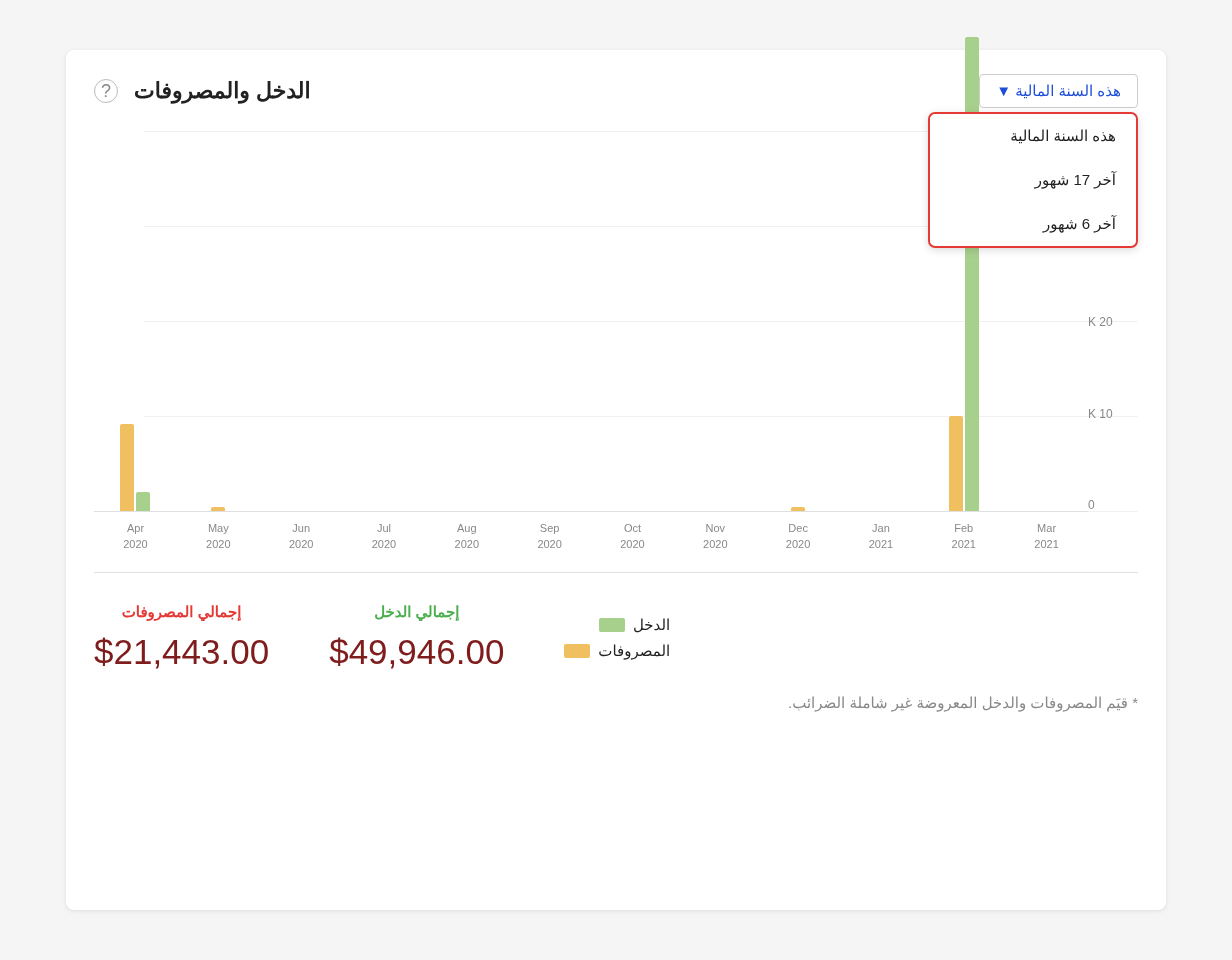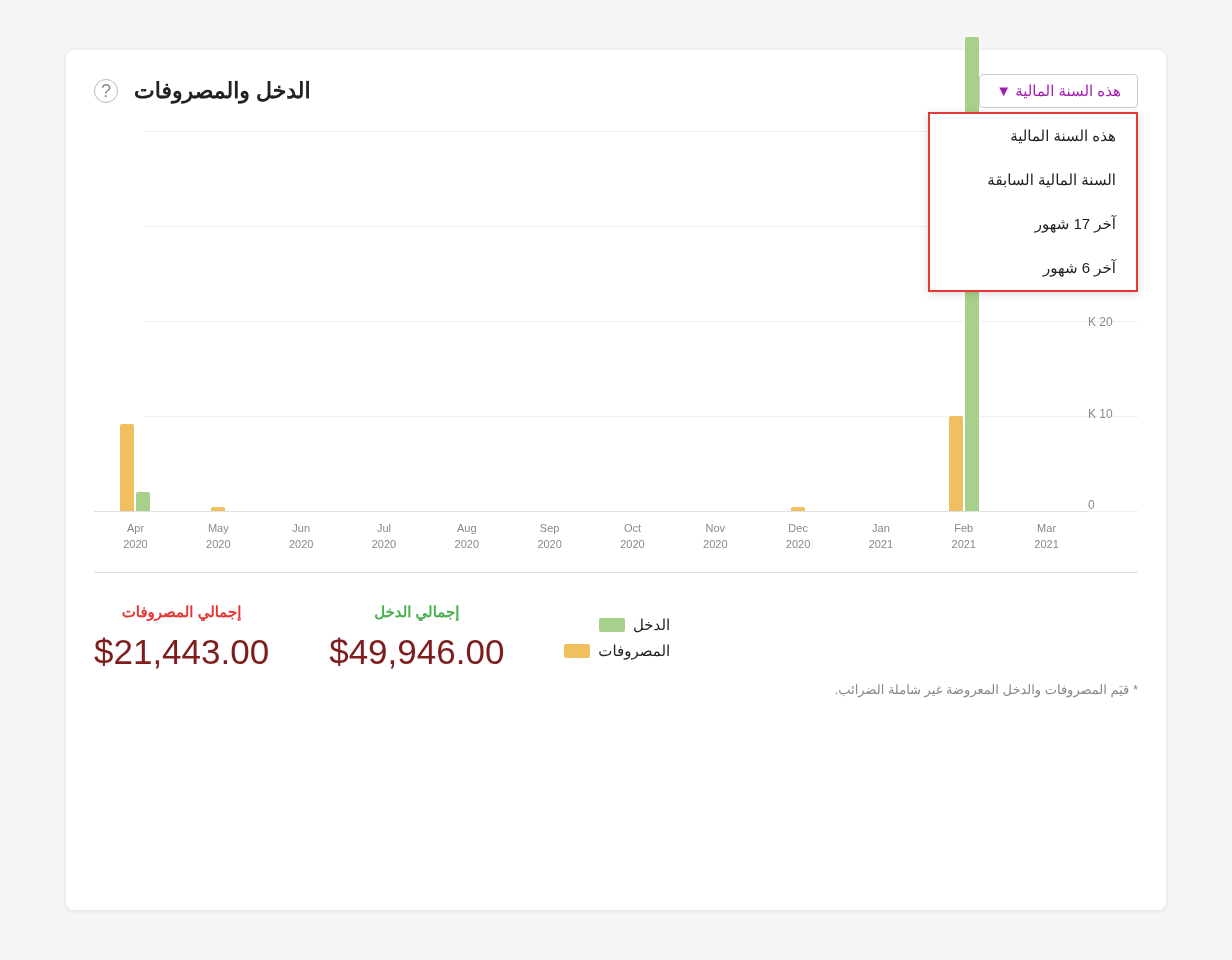--- a/index.html
+++ b/index.html
@@ -48,34 +48,34 @@
     .filter-dropdown-wrapper {
       position: relative;
     }
     .filter-btn {
       border: 1px solid #ccc;
       background: #fff;
       padding: 7px 16px;
       border-radius: 4px;
       font-size: 15px;
       cursor: pointer;
-      color: #a21caf;
+      color: #1d4ed8;
       display: flex;
       align-items: center;
       gap: 6px;
       font-family: Arial, sans-serif;
       margin-left: 43px;
     }
     .dropdown-menu {
       position: absolute;
       top: 38px;
       right: 0;
       background: #fff;
       border: 2px solid #e53935;
-      border-radius: 0;
+      border-radius: 7px;
       z-index: 10;
       min-width: 210px;
       box-shadow: 0 2px 8px rgba(0,0,0,0.15);
     }
     .dropdown-item {
       padding: 13px 20px;
       font-size: 15px;
       color: #222;
       cursor: pointer;
       text-align: right;
@@ -180,23 +180,24 @@
       font-weight: 600;
     }
     .total-label.income { color: #4caf50; }
     .total-label.expense { color: #e53935; }
     .total-value {
       font-size: 35px;
       font-weight: 400;
       color: #7f1d1d;
     }
     .footnote {
-      font-size: 13px;
+      font-size: 15px;
       color: #888;
       text-align: right;
+      margin-top: 12px;
     }
     .grid-lines {
       position: absolute;
       left: 50px;
       right: 0;
       top: 0;
       bottom: 40px;
       pointer-events: none;
     }
     .grid-line {
@@ -208,21 +209,20 @@
   </style>
 </head>
 <body>
 
 <div class="card">
   <div class="header-row">
     <div class="filter-dropdown-wrapper">
       <button class="filter-btn">هذه السنة المالية ▼</button>
       <div class="dropdown-menu">
         <div class="dropdown-item">هذه السنة المالية</div>
-        <div class="dropdown-item">السنة المالية السابقة</div>
         <div class="dropdown-item">آخر 17 شهور</div>
         <div class="dropdown-item">آخر 6 شهور</div>
       </div>
     </div>
     <div style="display:flex; align-items:center; gap:8px;">
       <span class="title">الدخل والمصروفات</span>
       <span class="help-icon">?</span>
     </div>
   </div>
 

